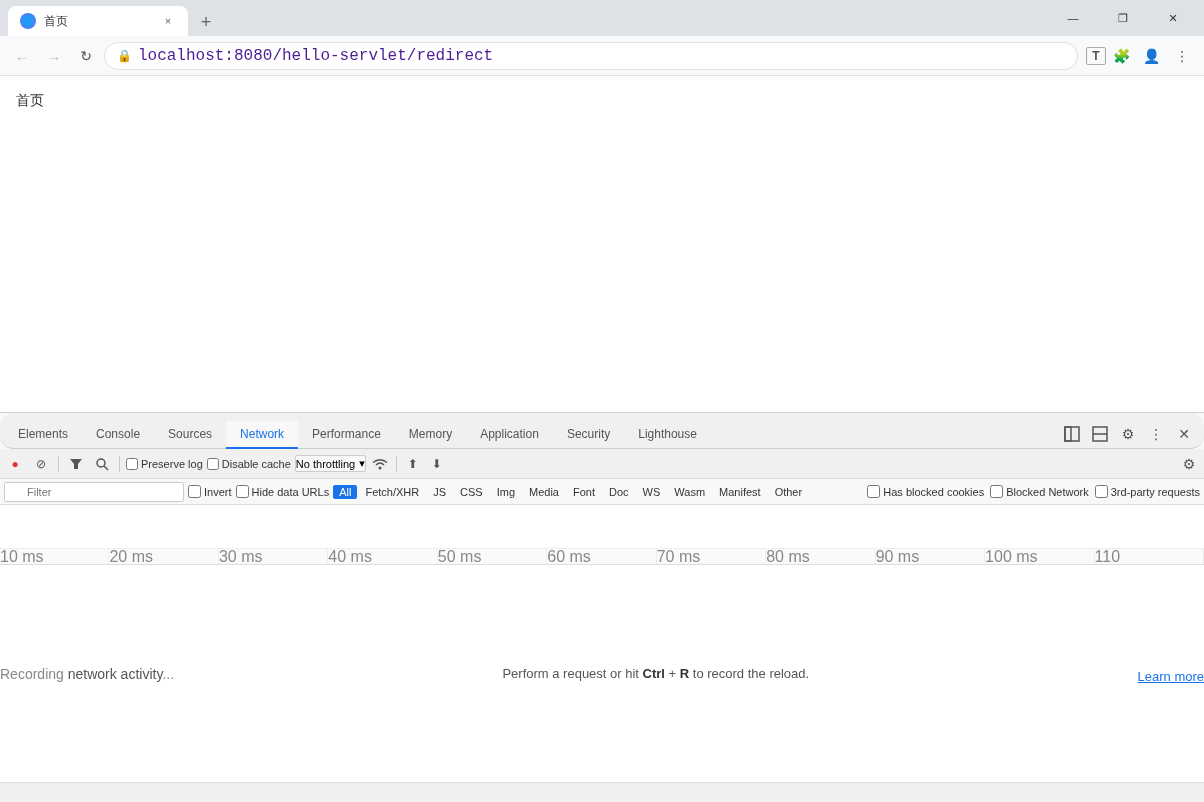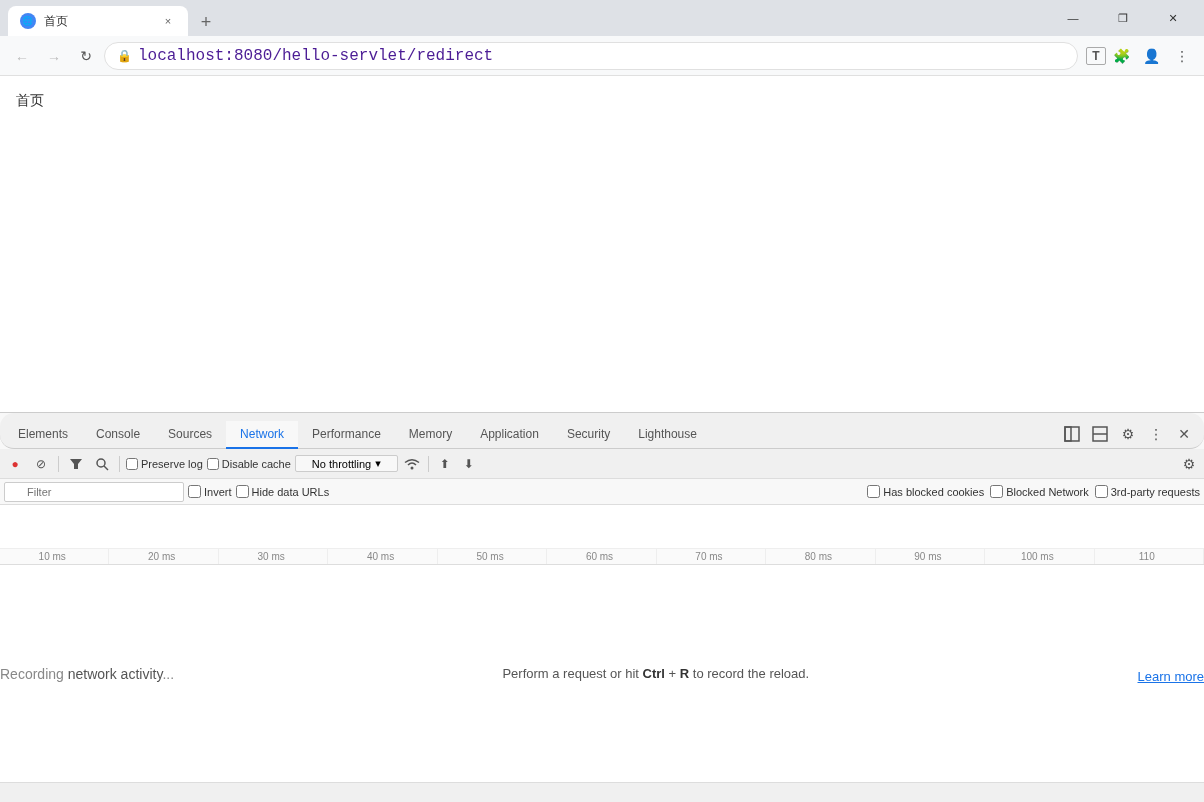--- a/index.html
+++ b/index.html
@@ -185,21 +185,21 @@
     .net-checkbox-label {
       display: flex; align-items: center; gap: 3px;
       font-size: 11px; color: #333; cursor: pointer;
     }
     .net-checkbox { width: 12px; height: 12px; }
     .throttle-select {
       background: #f8f8f8;
       border: 1px solid #ccc;
       border-radius: 2px;
       font-size: 11px;
-      padding: 1px 16px;
+      padding: 1px 0;
       display: flex; align-items: center; gap: 4px;
       cursor: pointer;
     }
     .net-icon-btn {
       width: 20px; height: 20px;
       display: flex; align-items: center; justify-content: center;
       font-size: 12px; color: #555; cursor: pointer;
     }
     .net-settings-btn {
       margin-left: auto;
@@ -261,23 +261,23 @@
       justify-content: flex-end;
     }
     .timeline-labels {
       display: flex;
       height: 16px;
       border-top: 1px solid #eee;
       background: #fafafa;
     }
     .timeline-label {
       flex: 1;
-      font-size: 10px;
+      font-size: 16px;
       color: #888;
-      text-align: center;
+      text-align: left;
       padding-right: 4px;
       border-right: 1px solid #eee;
       line-height: 16px;
     }
 
     
     .network-empty {
       flex: 1;
       display: flex;
       flex-direction: row;
@@ -453,20 +453,34 @@
     <div class="filter-row">
       <input type="text" class="filter-input" placeholder="Filter" style="">
       <label class="filter-checkbox-group">
         <input type="checkbox" style="">
         <span>Invert</span>
       </label>
       <label class="filter-checkbox-group">
         <input type="checkbox" style="">
         <span>Hide data URLs</span>
       </label>
+      <div class="filter-types">
+        <div class="filter-type-btn active">All</div>
+        <div class="filter-type-btn">Fetch/XHR</div>
+        <div class="filter-type-btn">JS</div>
+        <div class="filter-type-btn">CSS</div>
+        <div class="filter-type-btn">Img</div>
+        <div class="filter-type-btn">Media</div>
+        <div class="filter-type-btn">Font</div>
+        <div class="filter-type-btn">Doc</div>
+        <div class="filter-type-btn">WS</div>
+        <div class="filter-type-btn">Wasm</div>
+        <div class="filter-type-btn">Manifest</div>
+        <div class="filter-type-btn">Other</div>
+      </div>
       <div class="filter-right">
         <label class="filter-checkbox-group">
           <input type="checkbox" style="">
           <span>Has blocked cookies</span>
         </label>
         <label class="filter-checkbox-group">
           <input type="checkbox" style="">
           <span>Blocked Network</span>
         </label>
         <label class="filter-checkbox-group">

